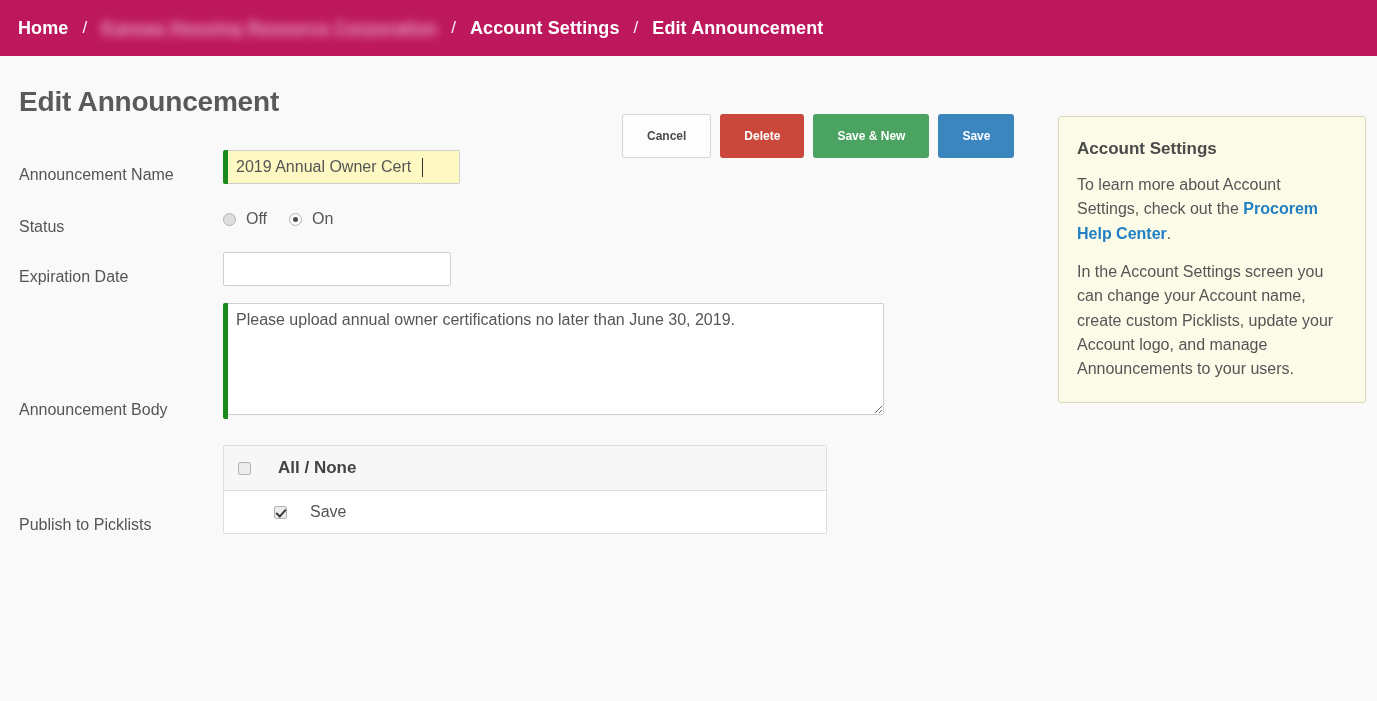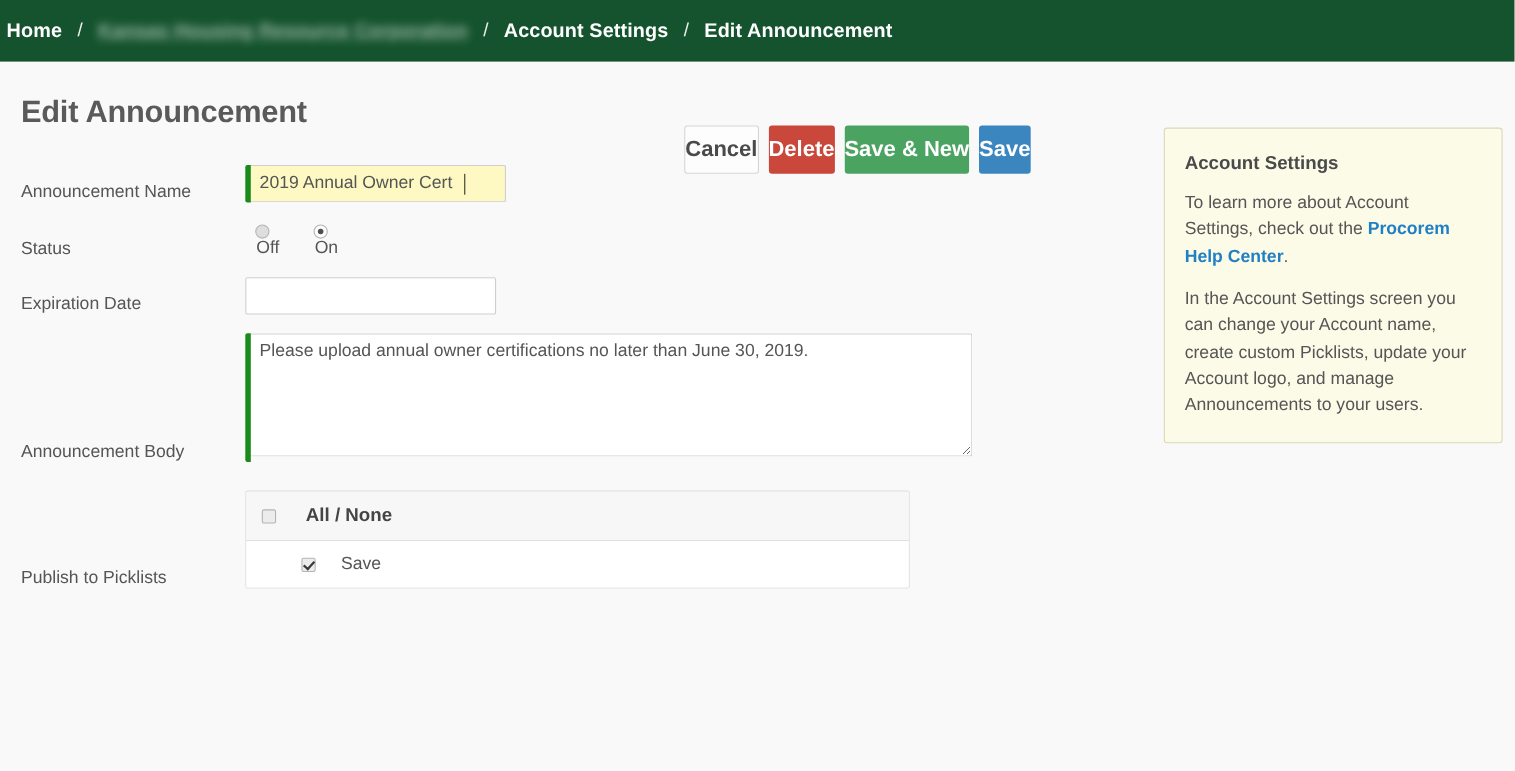--- a/index.html
+++ b/index.html
@@ -11,24 +11,24 @@
     height: 701px;
     background: #f9f9f9;
     font-family: "Liberation Sans", sans-serif;
     color: #4a4a4a;
     overflow: hidden;
   }
 
   
   .breadcrumb-bar {
     height: 56px;
-    background: #14532d;
-    display: flex;
-    align-items: center;
-    padding: 0 0 0 6px;
+    background: #be185d;
+    display: flex;
+    align-items: center;
+    padding: 0 0 0 18px;
     box-sizing: border-box;
   }
   .crumb {
     color: #ffffff;
     font-size: 18px;
     font-weight: bold;
     letter-spacing: 0.1px;
     text-decoration: none;
     white-space: nowrap;
   }
@@ -72,25 +72,25 @@
   }
   .btn-group {
     position: absolute;
     left: 622px;
     top: 58px;
     display: flex;
     gap: 9px;
   }
   .btn {
     font-family: "Liberation Sans", sans-serif;
-    font-size: 20px;
+    font-size: 12px;
     font-weight: bold;
     border: none;
     border-radius: 3px;
-    padding: 0 0;
+    padding: 0 24px;
     height: 44px;
     line-height: 36px;
     cursor: pointer;
     white-space: nowrap;
     box-sizing: border-box;
   }
   .btn-cancel {
     background: #fdfdfd;
     color: #4a4a4a;
     border: 1px solid #d6d6d6;
@@ -167,21 +167,20 @@
     display: flex;
     align-items: center;
     padding-top: 2px;
     height: 34px;
   }
   .radio-item {
     display: flex;
     align-items: center;
     margin-right: 22px;
     cursor: pointer;
-    flex-direction: column;
   }
   .radio-dot {
     width: 13px;
     height: 13px;
     border-radius: 50%;
     border: 1px solid #b4b4b4;
     background: #dedede;
     display: inline-block;
     position: relative;
     box-sizing: border-box;

